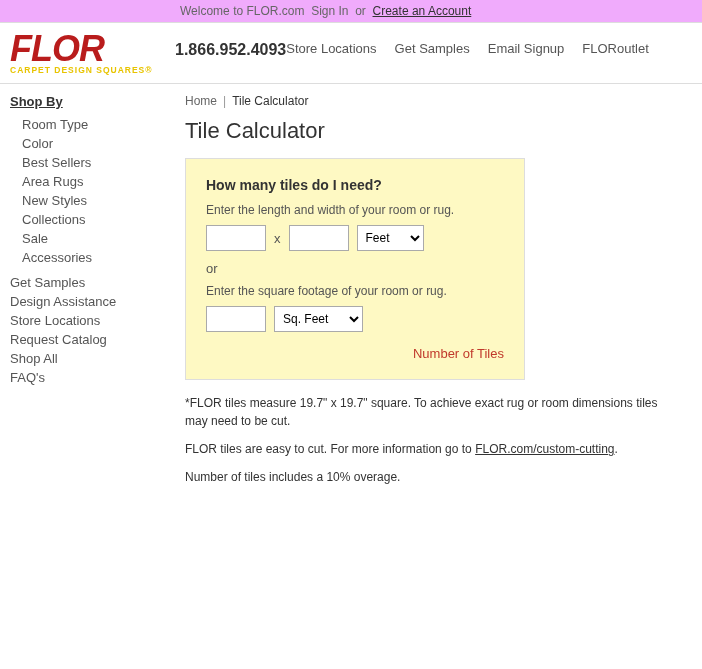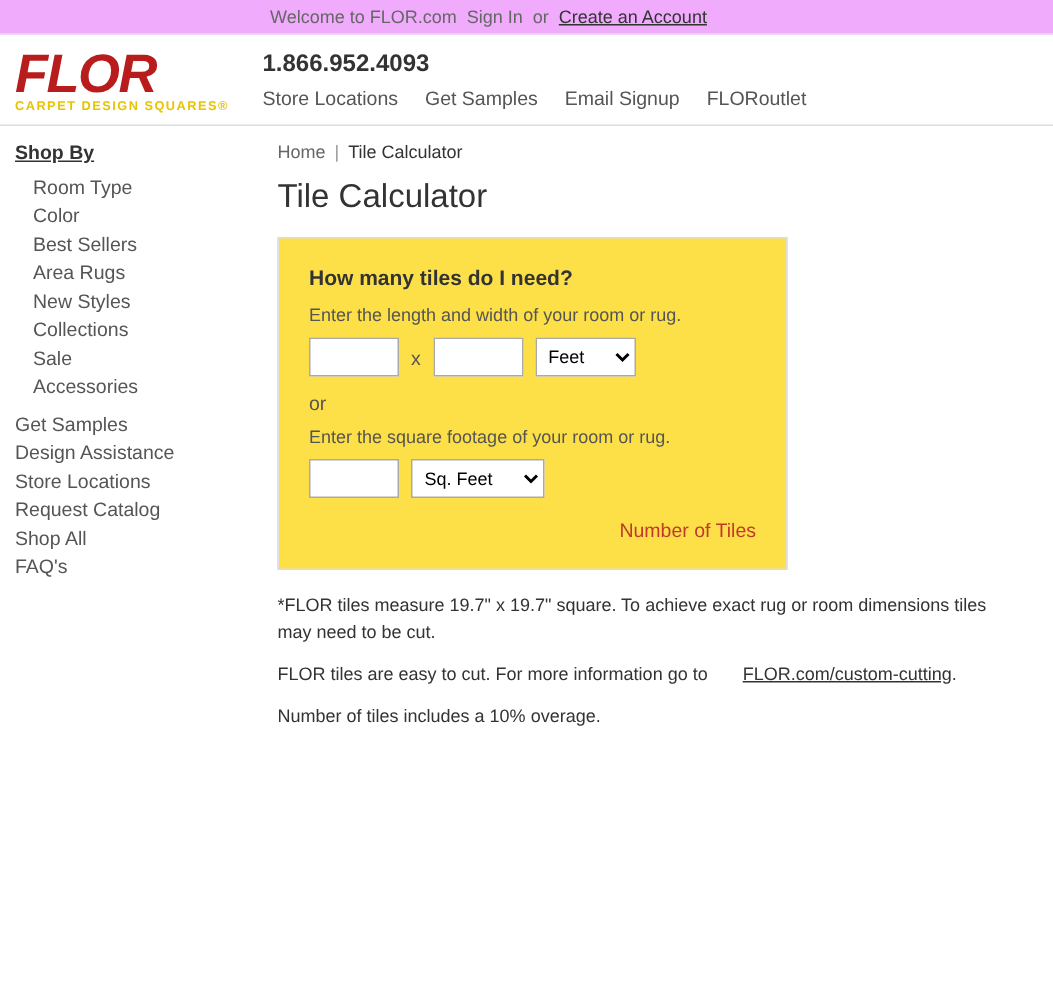--- a/index.html
+++ b/index.html
@@ -8,21 +8,21 @@
     
     .top-bar { background: #f0abfc; padding: 4px 10px 4px 180px; font-size: 12px; color: #666; border-bottom: 1px solid #ddd; }
     .top-bar a { color: #666; text-decoration: none; }
     .top-bar .create-account { color: #333; text-decoration: underline; }
 
     
     .header { display: flex; align-items: center; padding: 8px 10px; border-bottom: 1px solid #ddd; }
     .logo-area { width: 165px; flex-shrink: 0; }
     .logo-text { font-size: 36px; font-weight: 900; color: #b91c1c; letter-spacing: -1px; line-height: 1; font-style: italic; }
     .logo-sub { font-size: 8.5px; color: #e8c400; letter-spacing: 1px; font-weight: bold; text-transform: uppercase; margin-top: -2px; }
-    .header-nav { display: flex; flex-direction: column; }
+    .header-nav { display: flex; flex-direction: row; }
     .phone { font-size: 16px; font-weight: bold; color: #333; margin-bottom: 6px; }
     .nav-links { display: flex; gap: 18px; font-size: 13px; color: #555; }
     .nav-links a { color: #555; text-decoration: none; }
 
     
     .main-layout { display: flex; }
 
     
     .sidebar { width: 165px; flex-shrink: 0; padding: 10px 10px; font-size: 13px; }
     .sidebar-shop-by { font-weight: bold; margin-bottom: 6px; color: #333; text-decoration: underline; }
@@ -36,39 +36,39 @@
     
     .breadcrumb { font-size: 12px; color: #666; margin-bottom: 10px; display: flex; align-items: center; gap: 6px; }
     .breadcrumb a { color: #666; text-decoration: none; }
     .breadcrumb .separator { color: #999; }
     .breadcrumb .current { color: #333; }
 
     
     .page-title { font-size: 22px; font-weight: normal; color: #333; margin-bottom: 14px; }
 
     
-    .calc-box { background: #fde047; border: 1px solid #ddd; padding: 18px 20px; max-width: 340px; }
+    .calc-box { background: #fef9c3; border: 1px solid #ddd; padding: 18px 20px; max-width: 340px; }
     .calc-question { font-size: 14px; font-weight: bold; margin-bottom: 10px; color: #333; }
     .calc-label { font-size: 12px; color: #555; margin-bottom: 8px; }
     .dimension-row { display: flex; align-items: center; gap: 8px; margin-bottom: 10px; }
     .dimension-input { width: 60px; height: 26px; border: 1px solid #aaa; padding: 2px 4px; font-size: 13px; }
     .x-label { font-size: 13px; color: #555; }
     .unit-select { height: 26px; border: 1px solid #aaa; font-size: 12px; background: #fff; padding: 0 4px; }
     .or-divider { font-size: 13px; color: #555; margin: 8px 0; }
     .sq-label { font-size: 12px; color: #555; margin-bottom: 8px; }
     .sq-row { display: flex; align-items: flex-end; gap: 8px; margin-bottom: 14px; }
     .sq-input { width: 60px; height: 26px; border: 1px solid #aaa; padding: 2px 4px; font-size: 13px; }
     .sq-select { height: 26px; border: 1px solid #aaa; font-size: 12px; background: #fff; padding: 0 4px; }
     .calc-btn-row { text-align: right; margin-bottom: 8px; }
     .calculate-btn { background: #5a8a2a; color: #fff; border: none; padding: 10px 18px; font-size: 13px; font-weight: bold; cursor: pointer; text-transform: uppercase; letter-spacing: 0.5px; }
     .tiles-result { text-align: right; color: #c0392b; font-size: 13px; }
 
     
     .note-text { font-size: 12px; color: #333; margin-bottom: 10px; line-height: 1.5; }
-    .note-text a { color: #333; text-decoration: underline; margin-left: 20px; }
+    .note-text a { color: #333; text-decoration: underline; }
   </style>
 </head>
 <body>
 
 <div class="top-bar">
   <span>Welcome to FLOR.com</span>&nbsp;
   <a href="#">Sign In</a>&nbsp;
   <span>or</span>&nbsp;
   <a class="create-account" href="#">Create an Account</a>
 </div>

